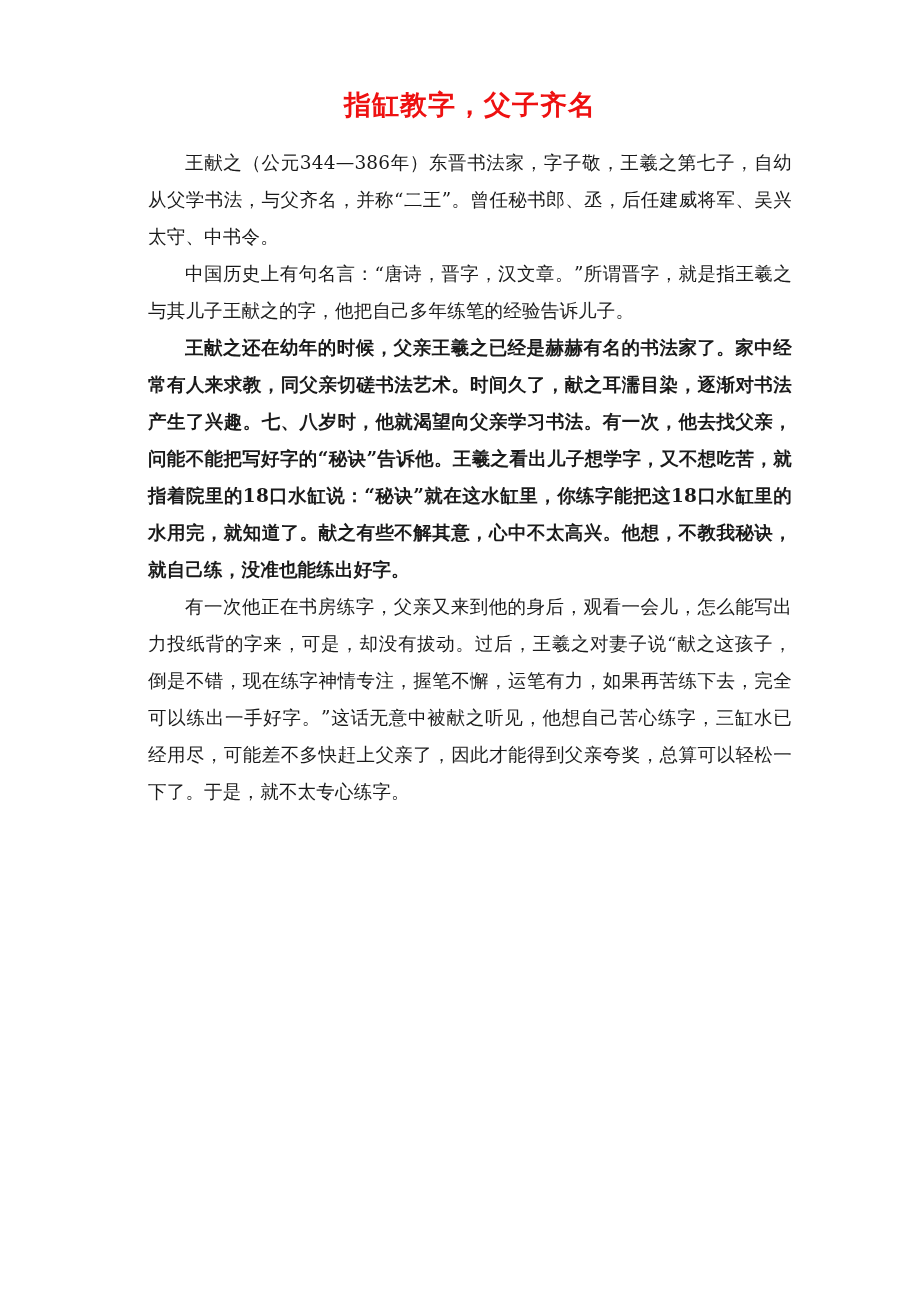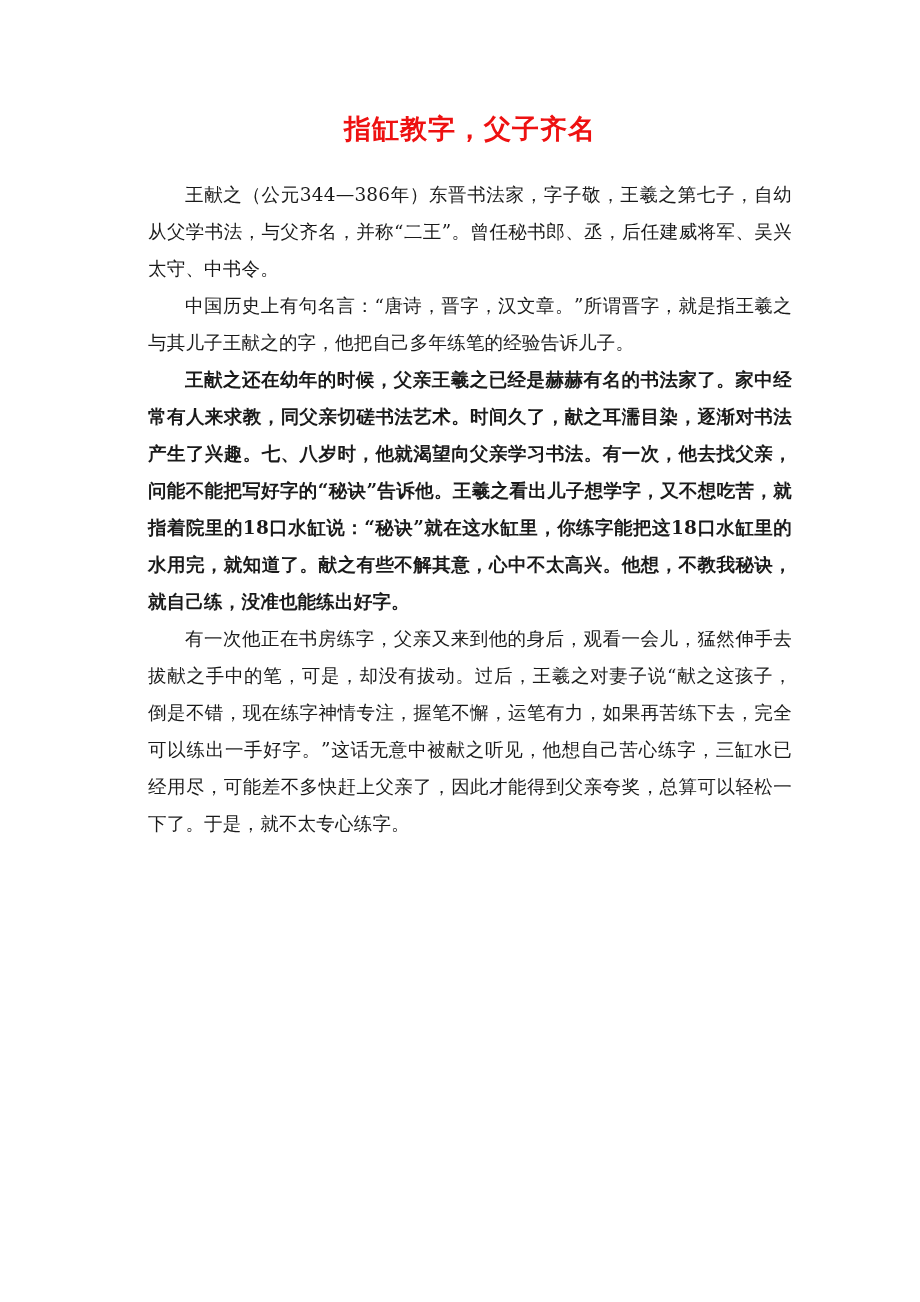--- a/index.html
+++ b/index.html
@@ -28,26 +28,26 @@
   }
   .doc-title {
     color: #ee1111;
     font-family: "DejaVu Serif", "Liberation Serif", serif;
     font-weight: bold;
     font-size: 27px;
     line-height: 34px;
     text-align: center;
     letter-spacing: 1px;
     margin: 0;
-    padding-top: 112px;
+    padding-top: 88px;
     padding-bottom: 0;
     white-space: pre;
   }
   .body-block {
-    margin-top: 30px;
+    margin-top: 22px;
   }
   p.para {
     margin: 0;
     padding: 0;
     font-size: 18.5px;
     line-height: 37px;
     text-align: justify;
     text-justify: inter-ideograph;
     text-indent: 2em;
     letter-spacing: 0.2px;
@@ -63,18 +63,18 @@
 
 <div class="page" style="background: rgb(255, 255, 255);">
   <div class="content">
 
     <h1 class="doc-title" style="color: rgb(238, 17, 17);">指缸教字，父子齐名</h1>
 
     <div class="body-block">
       <p class="para" style="color: rgb(26, 26, 26);">王献之（公元344—386年）东晋书法家，字子敬，王羲之第七子，自幼从父学书法，与父齐名，并称“二王”。曾任秘书郎、丞，后任建威将军、吴兴太守、中书令。</p>
       <p class="para" style="color: rgb(26, 26, 26);">中国历史上有句名言：“唐诗，晋字，汉文章。”所谓晋字，就是指王羲之与其儿子王献之的字，他把自己多年练笔的经验告诉儿子。</p>
       <p class="para" style="color: rgb(26, 26, 26); font-weight: bold;">王献之还在幼年的时候，父亲王羲之已经是赫赫有名的书法家了。家中经常有人来求教，同父亲切磋书法艺术。时间久了，献之耳濡目染，逐渐对书法产生了兴趣。七、八岁时，他就渴望向父亲学习书法。有一次，他去找父亲，问能不能把写好字的“秘诀”告诉他。王羲之看出儿子想学字，又不想吃苦，就指着院里的18口水缸说：“秘诀”就在这水缸里，你练字能把这18口水缸里的水用完，就知道了。献之有些不解其意，心中不太高兴。他想，不教我秘诀，就自己练，没准也能练出好字。</p>
-      <p class="para" style="color: rgb(26, 26, 26);">有一次他正在书房练字，父亲又来到他的身后，观看一会儿，猛然伸手去拔献之手中的笔，可是，却没有拔动。过后，王羲之对妻子说“献之这孩子，倒是不错，现在练字神情专注，握笔不懈，运笔有力，如果再苦练下去，完全可以练出一手好字。”这话无意中被献之听见，他想自己苦心练字，三缸水已经用尽，可能差不多快赶上父亲了，因此才能得到父亲夸奖，总算可以轻松一下了。于是，就不太专心练字。</p>
+      <p class="para" style="color: rgb(26, 26, 26);">有一次他正在书房练字，父亲又来到他的身后，观看一会儿，怎么能写出力投纸背的字来，可是，却没有拔动。过后，王羲之对妻子说“献之这孩子，倒是不错，现在练字神情专注，握笔不懈，运笔有力，如果再苦练下去，完全可以练出一手好字。”这话无意中被献之听见，他想自己苦心练字，三缸水已经用尽，可能差不多快赶上父亲了，因此才能得到父亲夸奖，总算可以轻松一下了。于是，就不太专心练字。</p>
 
     </div>
 
   </div>
 </div>
 
 </body></html>

